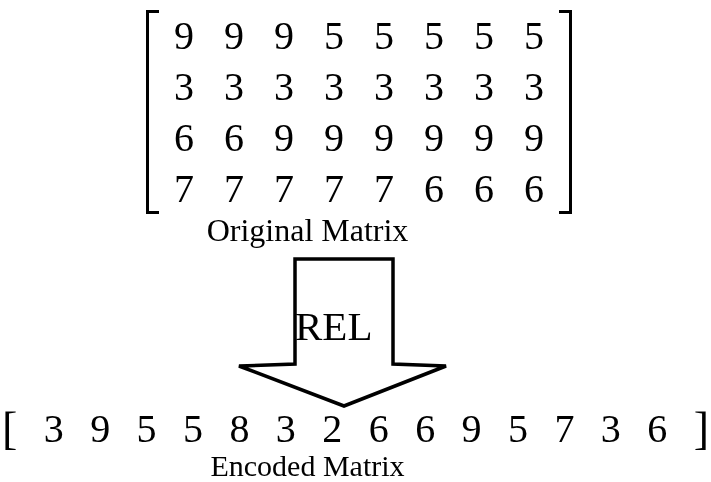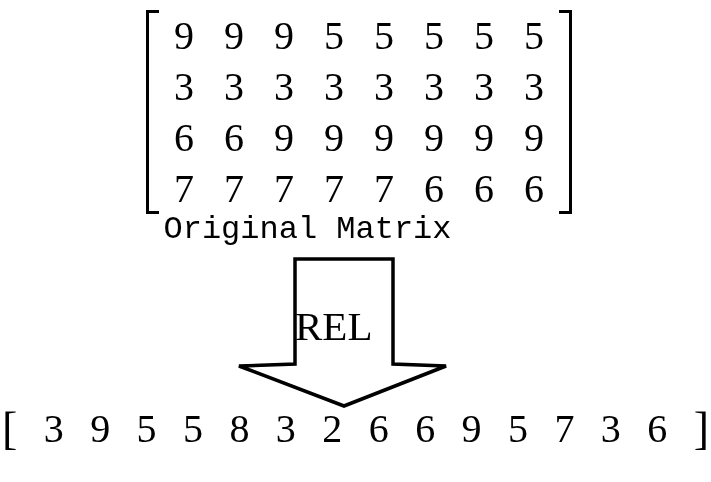--- a/index.html
+++ b/index.html
@@ -48,21 +48,20 @@
     align-items: center;
     justify-items: center;
     font-size: 40px;
     line-height: 1;
   }
   .caption {
     position: absolute;
     left: 0;
     width: 615px;
     text-align: center;
-    font-family: Liberation Mono, monospace;
   }
   .caption.orig {
     top: 213px;
     font-size: 32px;
     line-height: 34px;
   }
 
   
   .arrow-svg {
     position: absolute;
@@ -163,14 +162,15 @@
       <span>2</span>
       <span>6</span>
       <span>6</span>
       <span>9</span>
       <span>5</span>
       <span>7</span>
       <span>3</span>
       <span>6</span>
       <span class="enc-bracket">]</span>
   </div>
+  <div class="caption enc">Encoded Matrix</div>
 
 </div>
 
 </body></html>

